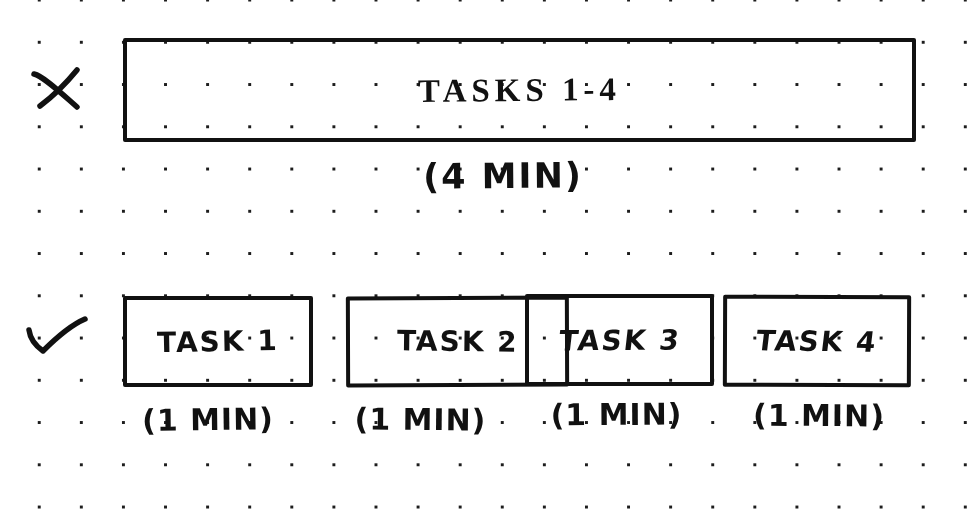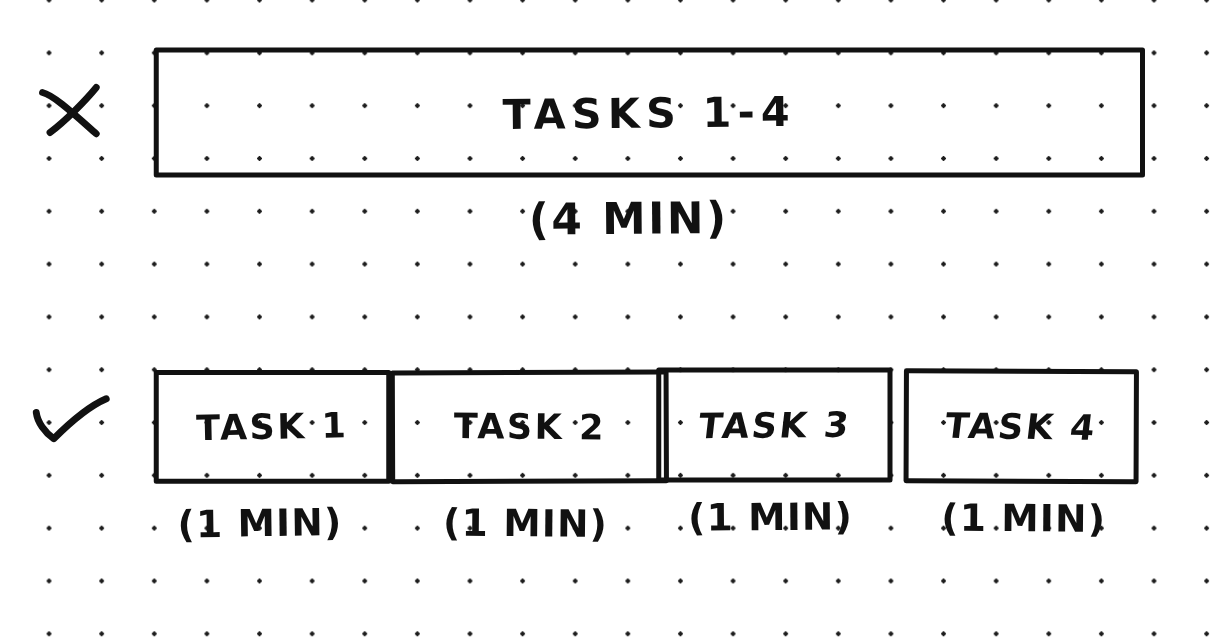--- a/index.html
+++ b/index.html
@@ -69,36 +69,36 @@
 
 <div id="sketch">
 
   <div class="abs mark" style="left:30px; top:64px;">
     <svg width="56" height="50" viewBox="0 0 56 50">
       <path d="M4 10 C 13 12, 30 28, 47 43" fill="none" stroke="#111111" stroke-width="5.5" stroke-linecap="round"></path>
       <path d="M47 6 C 38 17, 22 33, 10 42" fill="none" stroke="#111111" stroke-width="5.5" stroke-linecap="round"></path>
     </svg>
   </div>
 
-  <div class="sketch-box" style="left:123px; top:38px; width:793px; height:104px;">
+  <div class="sketch-box" style="left:123px; top:38px; width:793px; height:104px;font-family:Liberation Serif, serif;">
     <span class="box-label big-box-label">TASKS 1-4</span>
   </div>
 
   <div class="duration duration-big" style="left:123px; top:156px; width:760px; transform: rotate(-0.5deg);">(4 MIN)</div>
 
   <div class="abs mark" style="left:25px; top:314px;">
     <svg width="64" height="44" viewBox="0 0 64 44">
       <path d="M4 16 C 5 24, 11 32, 18 37 C 30 25, 46 11, 60 5" fill="none" stroke="#111111" stroke-width="5.5" stroke-linecap="round" stroke-linejoin="round"></path>
     </svg>
   </div>
 
   <div class="sketch-box" style="left:123px; top:296px; width:190px; height:91px;">
     <span class="box-label task-label r1">TASK 1</span>
   </div>
-  <div class="sketch-box" style="left:312px; top:296px; width:223px; height:91px; transform: rotate(-0.2deg);">
+  <div class="sketch-box" style="left:346px; top:296px; width:223px; height:91px; transform: rotate(-0.2deg);">
     <span class="box-label task-label r2">TASK 2</span>
   </div>
   <div class="sketch-box" style="left:525px; top:294px; width:189px; height:92px;">
     <span class="box-label task-label r3">TASK 3</span>
   </div>
   <div class="sketch-box" style="left:723px; top:295px; width:188px; height:92px; transform: rotate(0.2deg);">
     <span class="box-label task-label r4">TASK 4</span>
   </div>
 
   <div class="duration duration-small" style="left:113px; top:402px; width:190px; transform: rotate(-0.8deg);">(1 MIN)</div>

